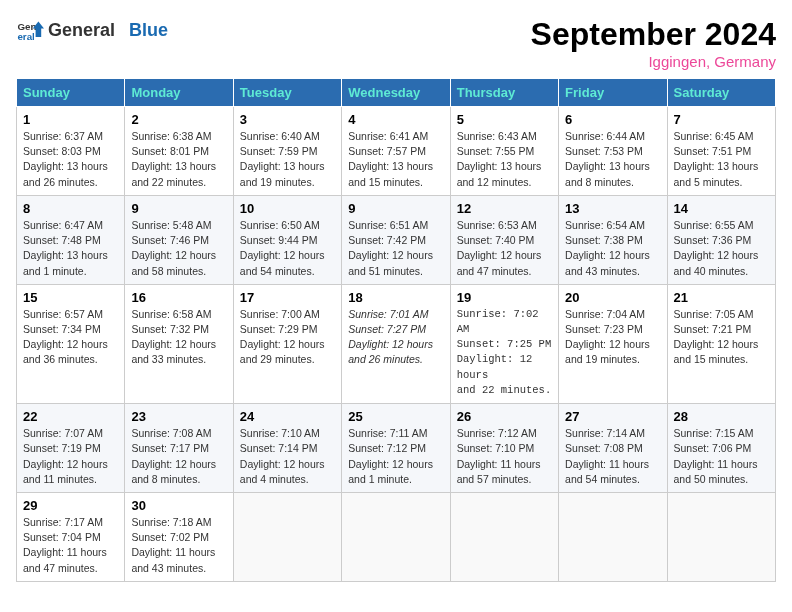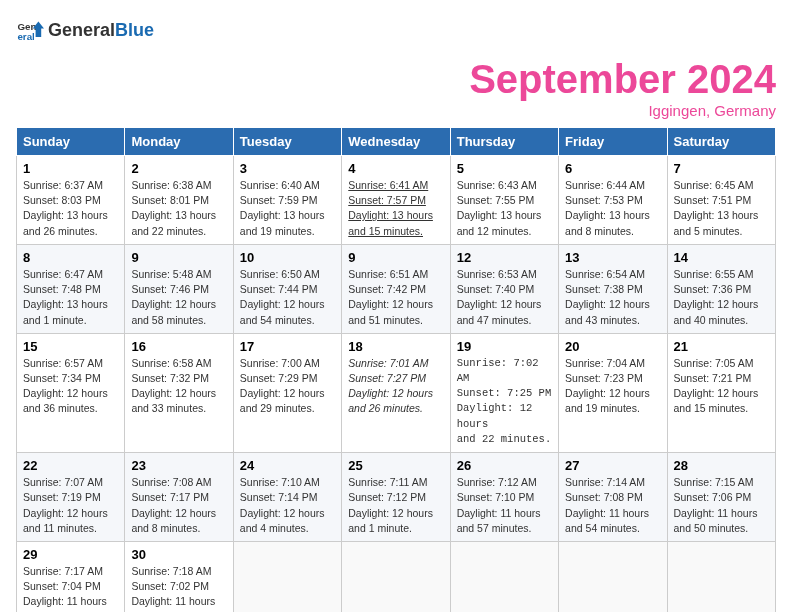--- a/index.html
+++ b/index.html
@@ -24,46 +24,46 @@
     }
     .logo-text-general {
       font-size: 18px;
       font-weight: bold;
       color: #333;
     }
     .logo-text-blue {
       font-size: 18px;
       font-weight: bold;
       color: #1a6ab1;
+      padding-left: 14px;
     }
     .logo-icon {
       width: 28px;
       height: 28px;
     }
     .title-area {
       text-align: right;
     }
     .month-title {
-      font-size: 40px;
-      font-weight: bold;
-      color: #ec4899;
-      margin-top: 41px;
+      font-size: 32px;
+      font-weight: bold;
+      color: #000000;
     }
     .location-title {
       font-size: 15px;
       color: #ec4899;
     }
     table {
       width: 100%;
       border-collapse: collapse;
       font-size: 11px;
     }
     thead tr th {
       background-color: #2b6cb0;
-      color: #ffffff;
+      color: #5eead4;
       text-align: left;
       padding: 6px 6px;
       font-size: 13px;
       font-weight: bold;
       border: 1px solid #fff;
     }
     tbody tr td {
       vertical-align: top;
       padding: 5px 6px;
       border: 1px solid #ccc;
@@ -139,21 +139,21 @@
         </td>
         <td>
           <span class="day-number">3</span>
           <div class="day-info" style="white-space: pre-line;">Sunrise: 6:40 AM
 Sunset: 7:59 PM
 Daylight: 13 hours
 and 19 minutes.</div>
         </td>
         <td>
           <span class="day-number">4</span>
-          <div class="day-info" style="white-space: pre-line; text-decoration: underline;">Sunrise: 6:41 AM
+          <div class="day-info" style="white-space: pre-line;">Sunrise: 6:41 AM
 Sunset: 7:57 PM
 Daylight: 13 hours
 and 15 minutes.</div>
         </td>
         <td>
           <span class="day-number">5</span>
           <div class="day-info" style="white-space: pre-line;">Sunrise: 6:43 AM
 Sunset: 7:55 PM
 Daylight: 13 hours
 and 12 minutes.</div>
@@ -184,21 +184,21 @@
         <td>
           <span class="day-number">9</span>
           <div class="day-info" style="white-space: pre-line;">Sunrise: 5:48 AM
 Sunset: 7:46 PM
 Daylight: 12 hours
 and 58 minutes.</div>
         </td>
         <td>
           <span class="day-number">10</span>
           <div class="day-info" style="white-space: pre-line;">Sunrise: 6:50 AM
-Sunset: 7:44 PM
+Sunset: 9:44 PM
 Daylight: 12 hours
 and 54 minutes.</div>
         </td>
         <td>
           <span class="day-number">9</span>
           <div class="day-info" style="white-space: pre-line;">Sunrise: 6:51 AM
 Sunset: 7:42 PM
 Daylight: 12 hours
 and 51 minutes.</div>
         </td>

